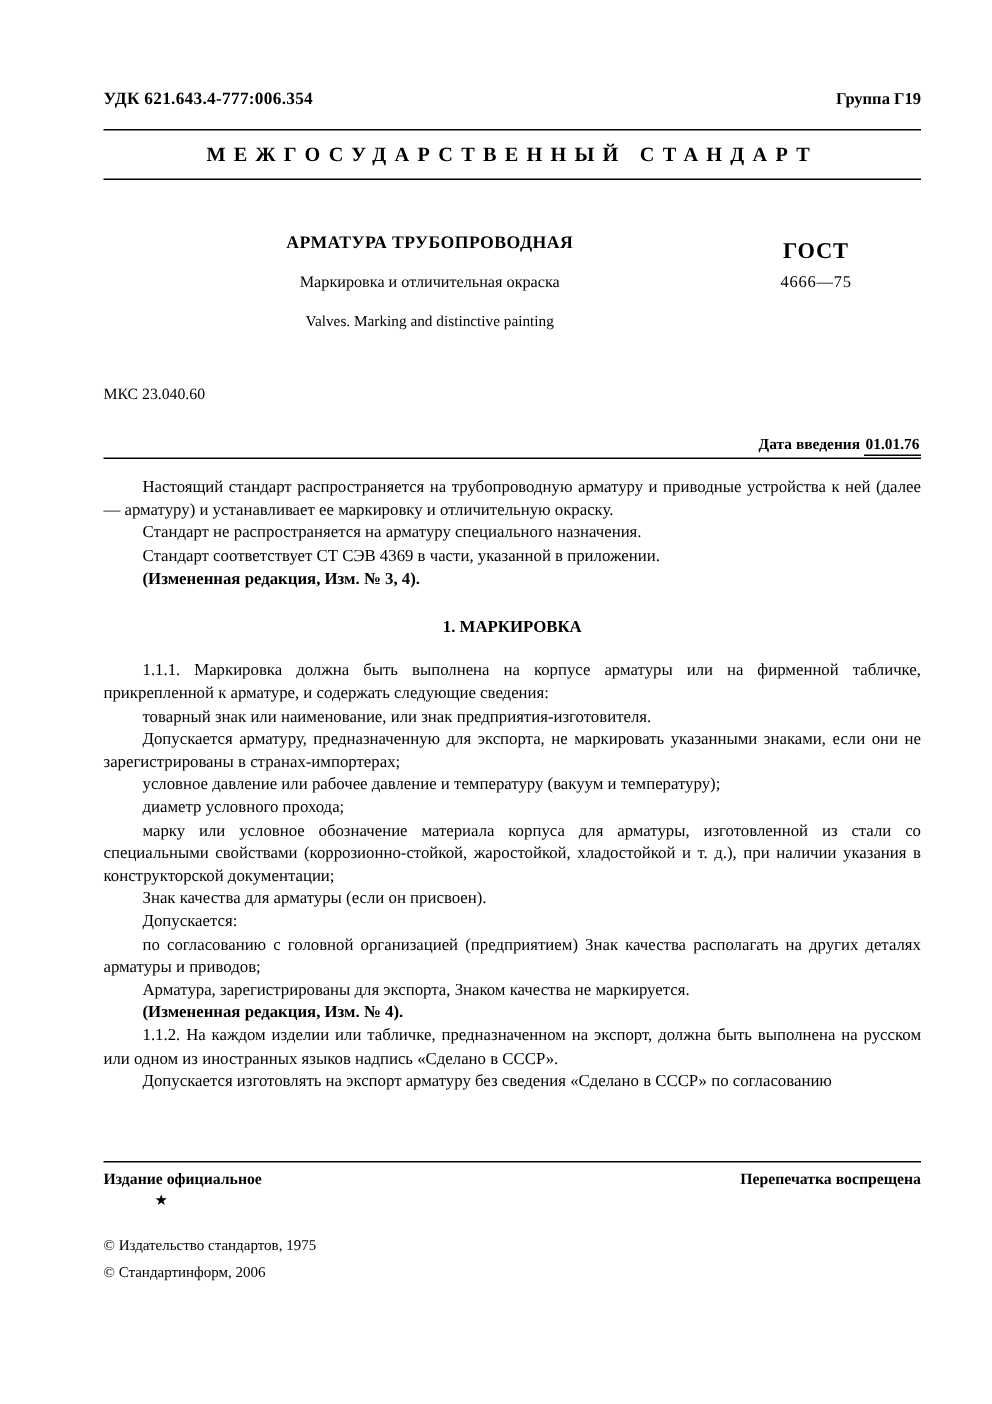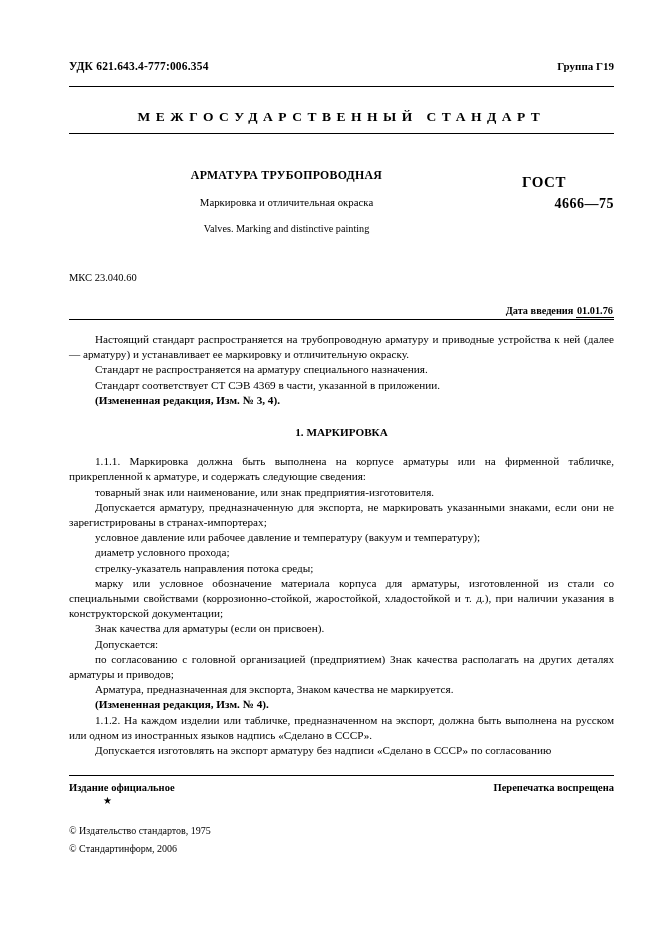--- a/index.html
+++ b/index.html
@@ -32,21 +32,21 @@
     font-size: 11.5px;
     font-weight: bold;
   }
   .udk { letter-spacing: 0.2px; }
   .group { font-size: 11px; }
 
   .banner {
     margin-top: 14px;
     border-top: 1.6px solid #000;
     border-bottom: 1.6px solid #000;
-    padding: 22px 0 8px 0;
+    padding: 8px 0 8px 0;
     text-align: center;
     font-size: 13.5px;
     font-weight: bold;
     letter-spacing: 5.5px;
   }
 
   
   .title-block {
     margin-top: 34px;
     display: flex;
@@ -75,25 +75,24 @@
     width: 140px;
     text-align: center;
     padding-top: 6px;
   }
   .gost-name {
     font-size: 15px;
     font-weight: bold;
     letter-spacing: 0.5px;
   }
   .gost-num {
-    font-size: 14px;
-    font-weight: bold;
+    font-size: 11px;
+    font-weight: normal;
     margin-top: 5px;
     letter-spacing: 0.5px;
-    text-align: right;
   }
 
   .mks {
     margin-top: 38px;
     font-size: 10.5px;
   }
 
   .date-row {
     margin-top: 22px;
     text-align: right;
@@ -212,29 +211,28 @@
     <p class="bold">(Измененная редакция, Изм. № 3, 4).</p>
 
     <div class="section-head">1. МАРКИРОВКА</div>
 
 
     <p>1.1.1. Маркировка должна быть выполнена на корпусе арматуры или на фирменной табличке, прикрепленной к арматуре, и содержать следующие сведения:</p>
     <p>товарный знак или наименование, или знак предприятия-изготовителя.</p>
     <p>Допускается арматуру, предназначенную для экспорта, не маркировать указанными знаками, если они не зарегистрированы в странах-импортерах;</p>
     <p>условное давление или рабочее давление и температуру (вакуум и температуру);</p>
     <p>диаметр условного прохода;</p>
-    <p>стрелку-указатель направления потока среды;</p>
     <p>марку или условное обозначение материала корпуса для арматуры, изготовленной из стали со специальными свойствами (коррозионно-стойкой, жаростойкой, хладостойкой и т. д.), при наличии указания в конструкторской документации;</p>
     <p>Знак качества для арматуры (если он присвоен).</p>
     <p>Допускается:</p>
     <p>по согласованию с головной организацией (предприятием) Знак качества располагать на других деталях арматуры и приводов;</p>
-    <p>Арматура, предназначенная для экспорта, Знаком качества не маркируется.</p>
+    <p>Арматура, зарегистрированы для экспорта, Знаком качества не маркируется.</p>
     <p class="bold">(Измененная редакция, Изм. № 4).</p>
     <p>1.1.2. На каждом изделии или табличке, предназначенном на экспорт, должна быть выполнена на русском или одном из иностранных языков надпись «Сделано в СССР».</p>
-    <p>Допускается изготовлять на экспорт арматуру без надписи «Сделано в СССР» по согласованию</p>
+    <p>Допускается изготовлять на экспорт арматуру без сведения «Сделано в СССР» по согласованию</p>
   </div>
 
   <div class="footer">
     <div class="footer-rule"></div>
     <div class="footer-row">
       <div>Издание официальное</div>
       <div>Перепечатка воспрещена</div>
     </div>
     <div class="star">★</div>
     <div class="copyright">

